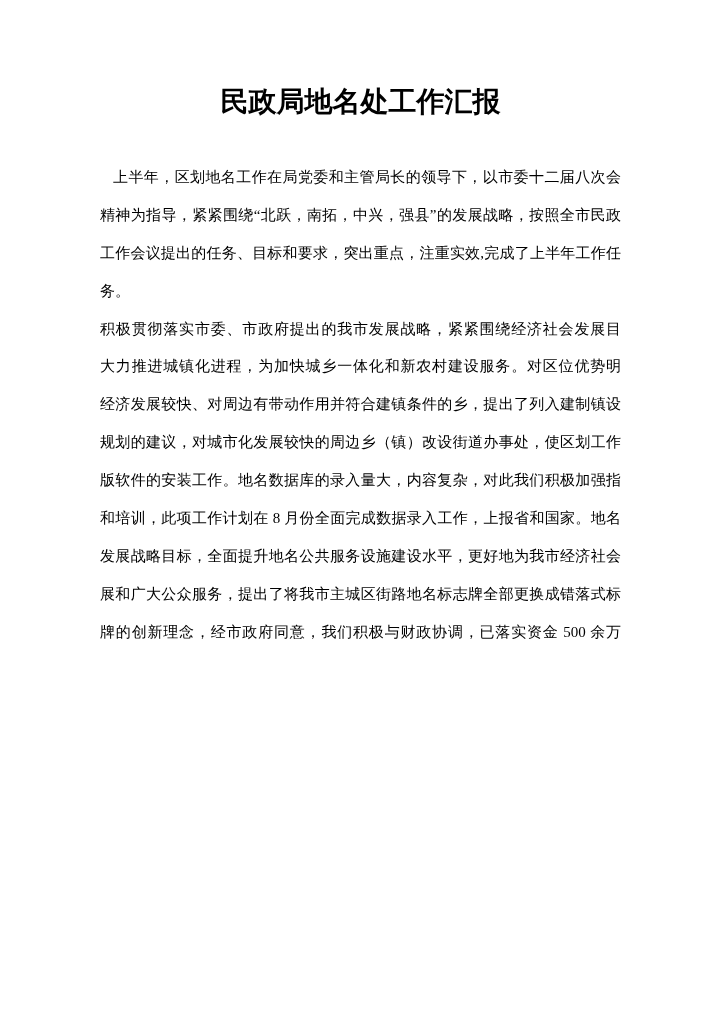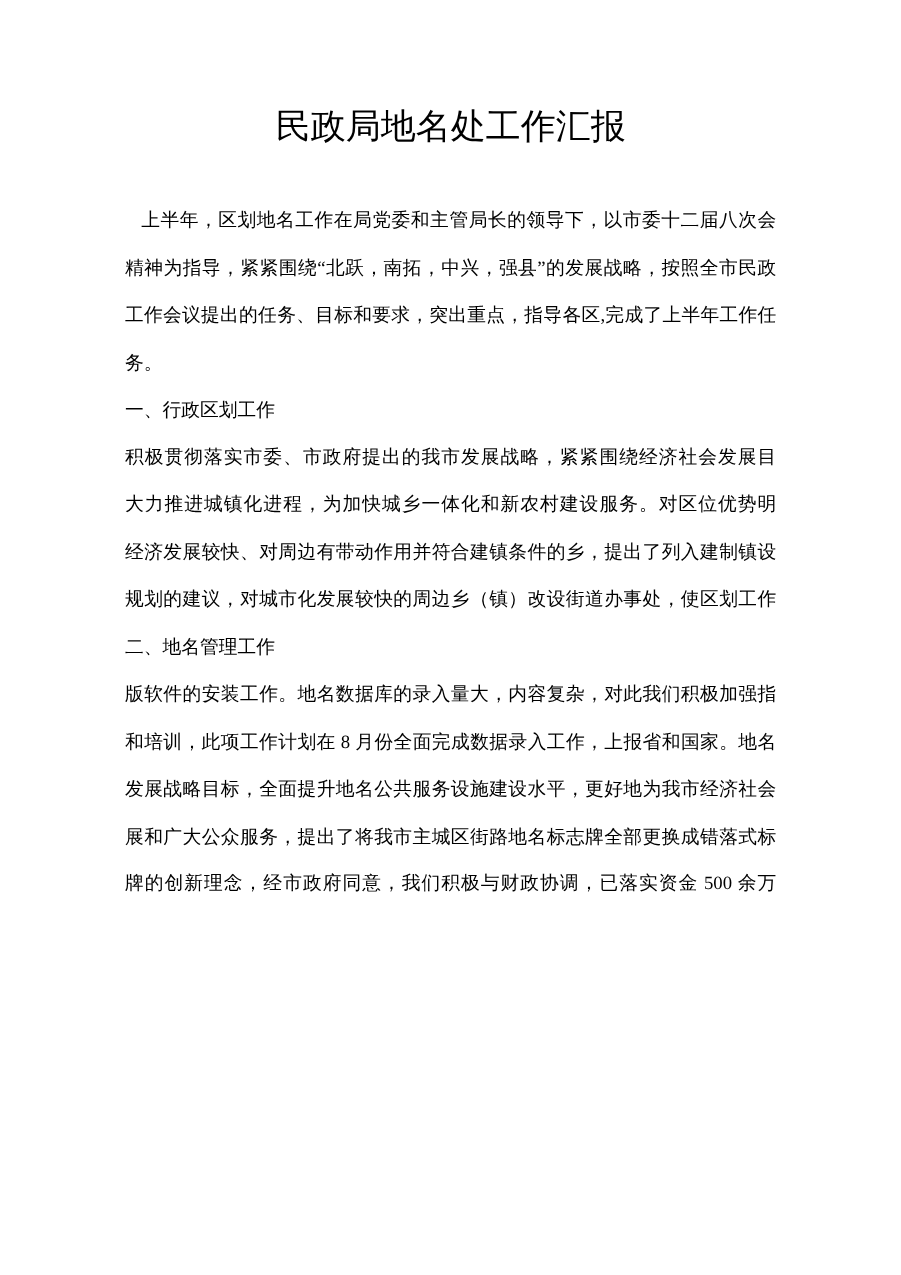--- a/index.html
+++ b/index.html
@@ -17,21 +17,21 @@
     overflow: hidden;
   }
   .doc-title {
     position: absolute;
     top: 80px;
     left: 100px;
     width: 521px;
     margin: 0;
     text-align: center;
     font-size: 28px;
-    font-weight: normal;
+    font-weight: bold;
     line-height: 44px;
   }
   .doc-body {
     position: absolute;
     top: 159px;
     left: 100px;
     width: 521px;
     font-size: 15px;
   }
   .line {
@@ -50,27 +50,25 @@
   }
 </style>
 </head>
 <body>
 
 <div class="page">
   <h1 class="doc-title">民政局地名处工作汇报</h1>
   <div class="doc-body">
       <div class="line j ind">上半年，区划地名工作在局党委和主管局长的领导下，以市委十二届八次会议</div>
       <div class="line j">精神为指导，紧紧围绕“北跃，南拓，中兴，强县”的发展战略，按照全市民政</div>
-      <div class="line j">工作会议提出的任务、目标和要求，突出重点，指导各区,完成了上半年工作任</div>
+      <div class="line j">工作会议提出的任务、目标和要求，突出重点，注重实效,完成了上半年工作任</div>
       <div class="line">务。</div>
-      <div class="line">一、行政区划工作</div>
       <div class="line j">积极贯彻落实市委、市政府提出的我市发展战略，紧紧围绕经济社会发展目标，</div>
       <div class="line j">大力推进城镇化进程，为加快城乡一体化和新农村建设服务。对区位优势明显、</div>
       <div class="line j">经济发展较快、对周边有带动作用并符合建镇条件的乡，提出了列入建制镇设置</div>
       <div class="line j">规划的建议，对城市化发展较快的周边乡（镇）改设街道办事处，使区划工作为</div>
-      <div class="line">二、地名管理工作</div>
       <div class="line j">版软件的安装工作。地名数据库的录入量大，内容复杂，对此我们积极加强指导</div>
       <div class="line j">和培训，此项工作计划在 8 月份全面完成数据录入工作，上报省和国家。地名数</div>
       <div class="line j">发展战略目标，全面提升地名公共服务设施建设水平，更好地为我市经济社会发</div>
       <div class="line j">展和广大公众服务，提出了将我市主城区街路地名标志牌全部更换成错落式标志</div>
       <div class="line j">牌的创新理念，经市政府同意，我们积极与财政协调，已落实资金 500 余万元。</div>
     </div>
 </div>
 
 </body></html>

